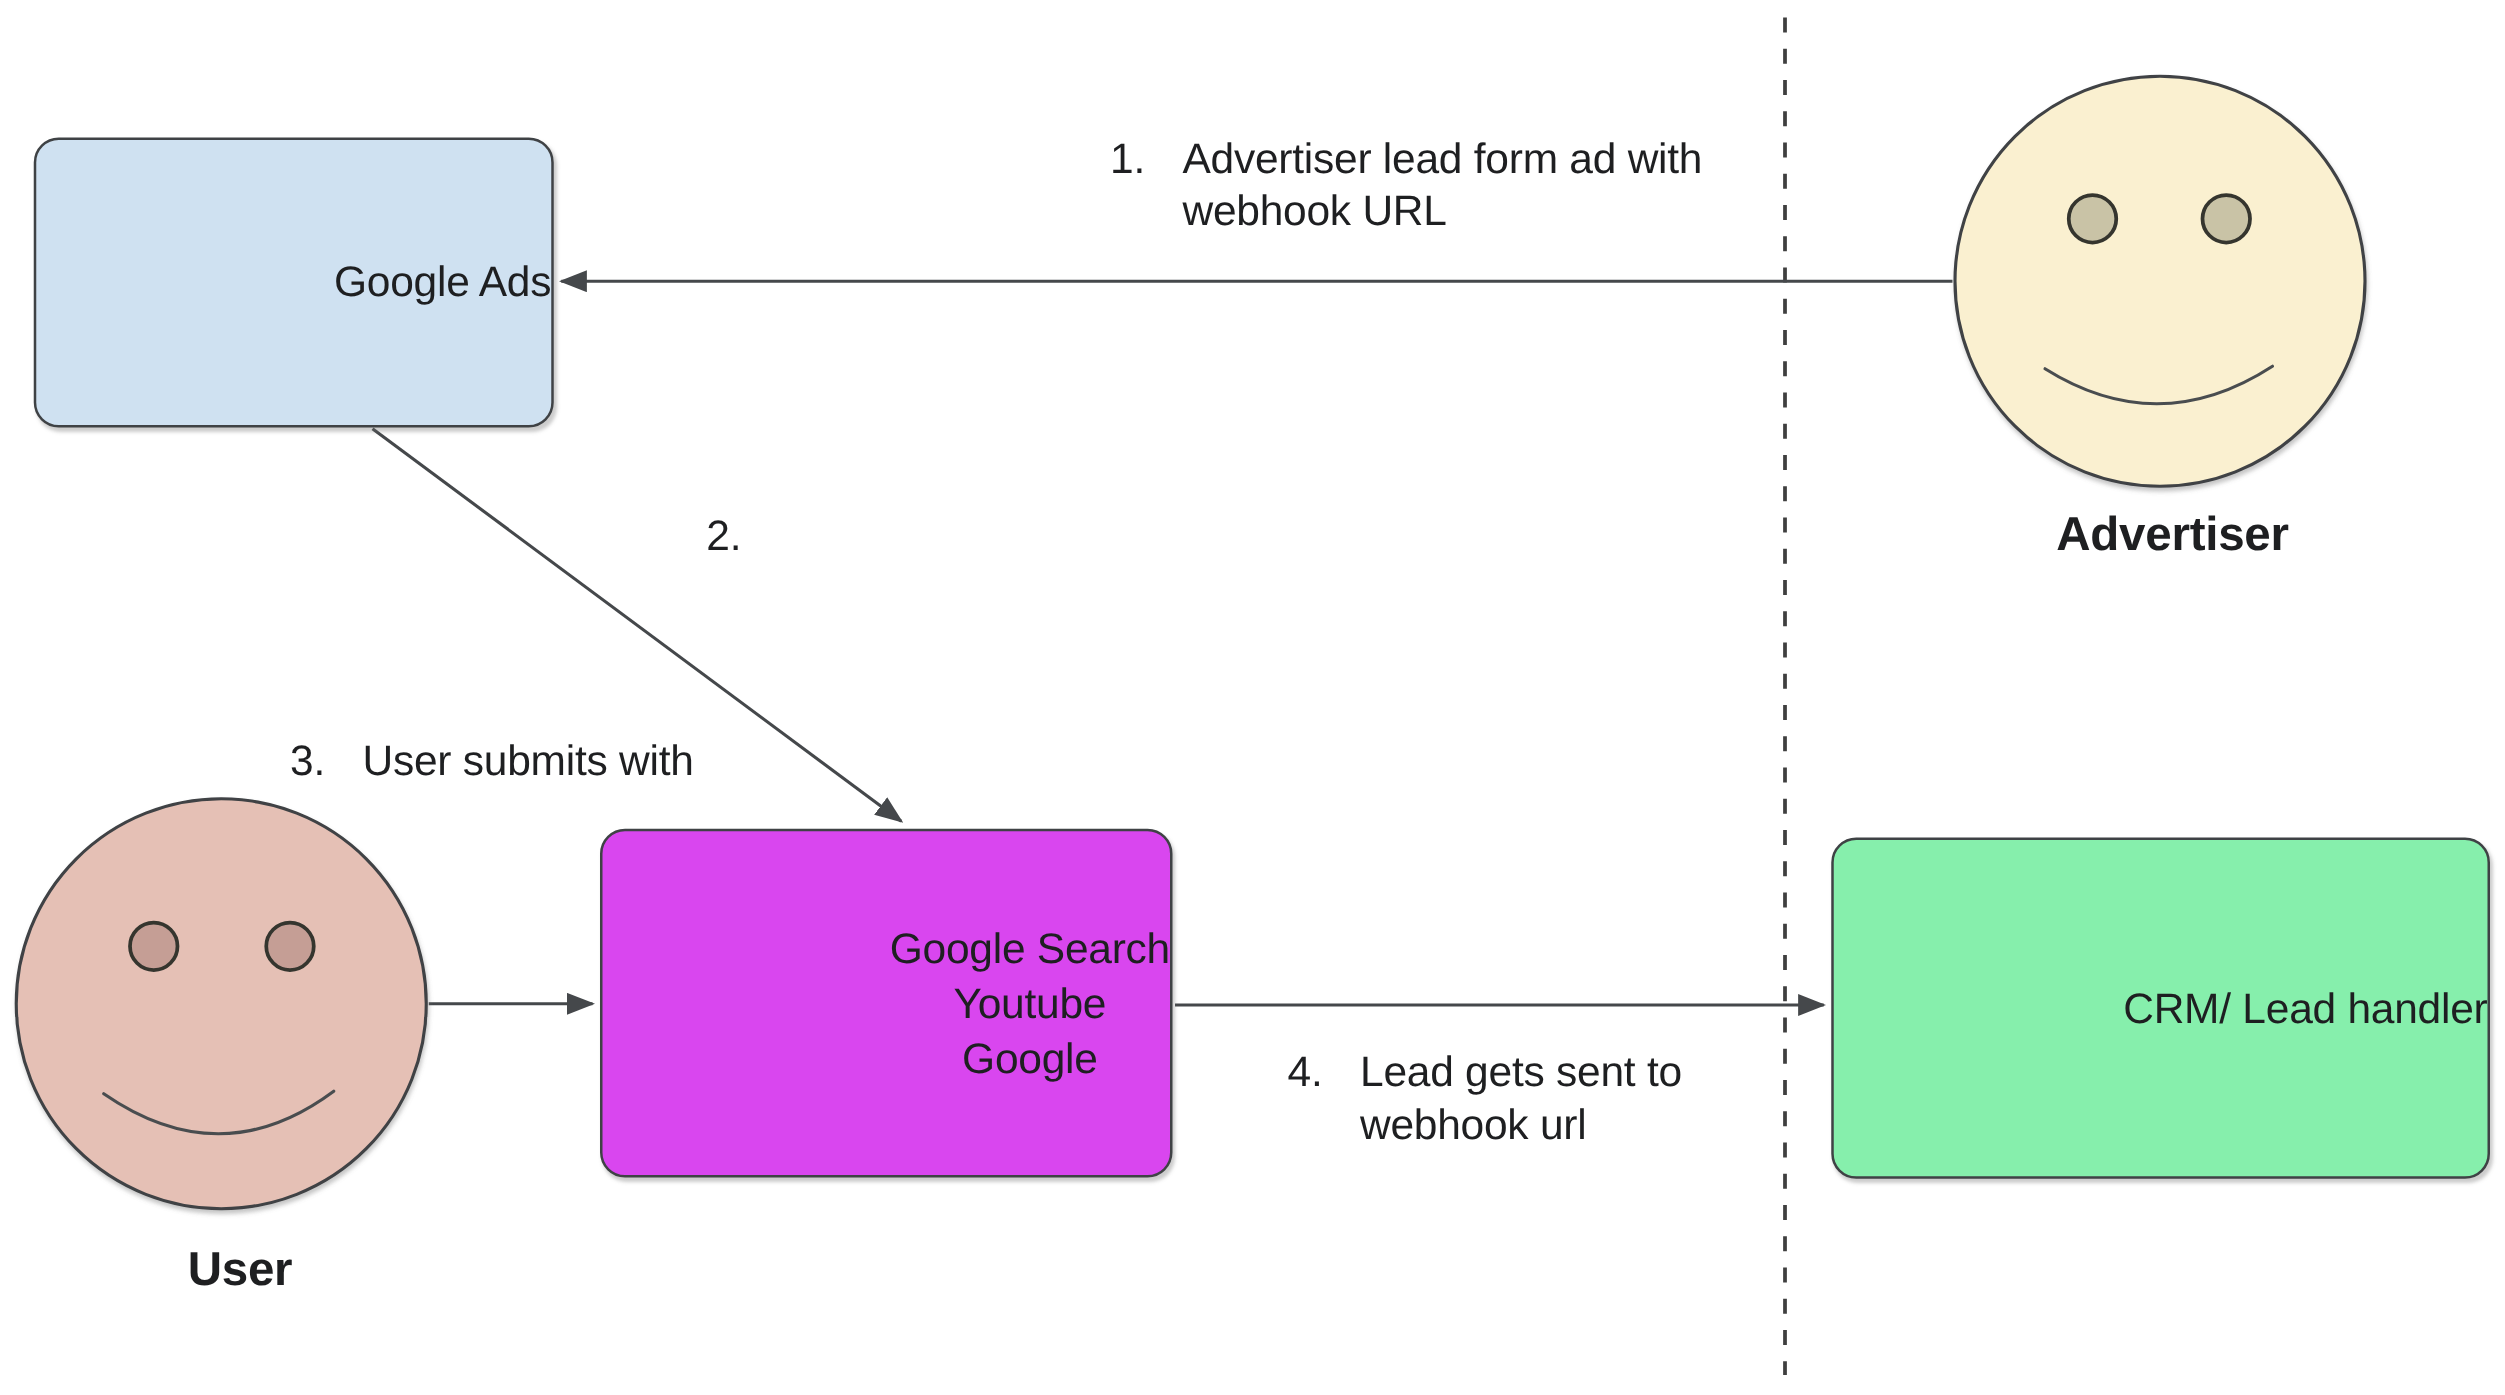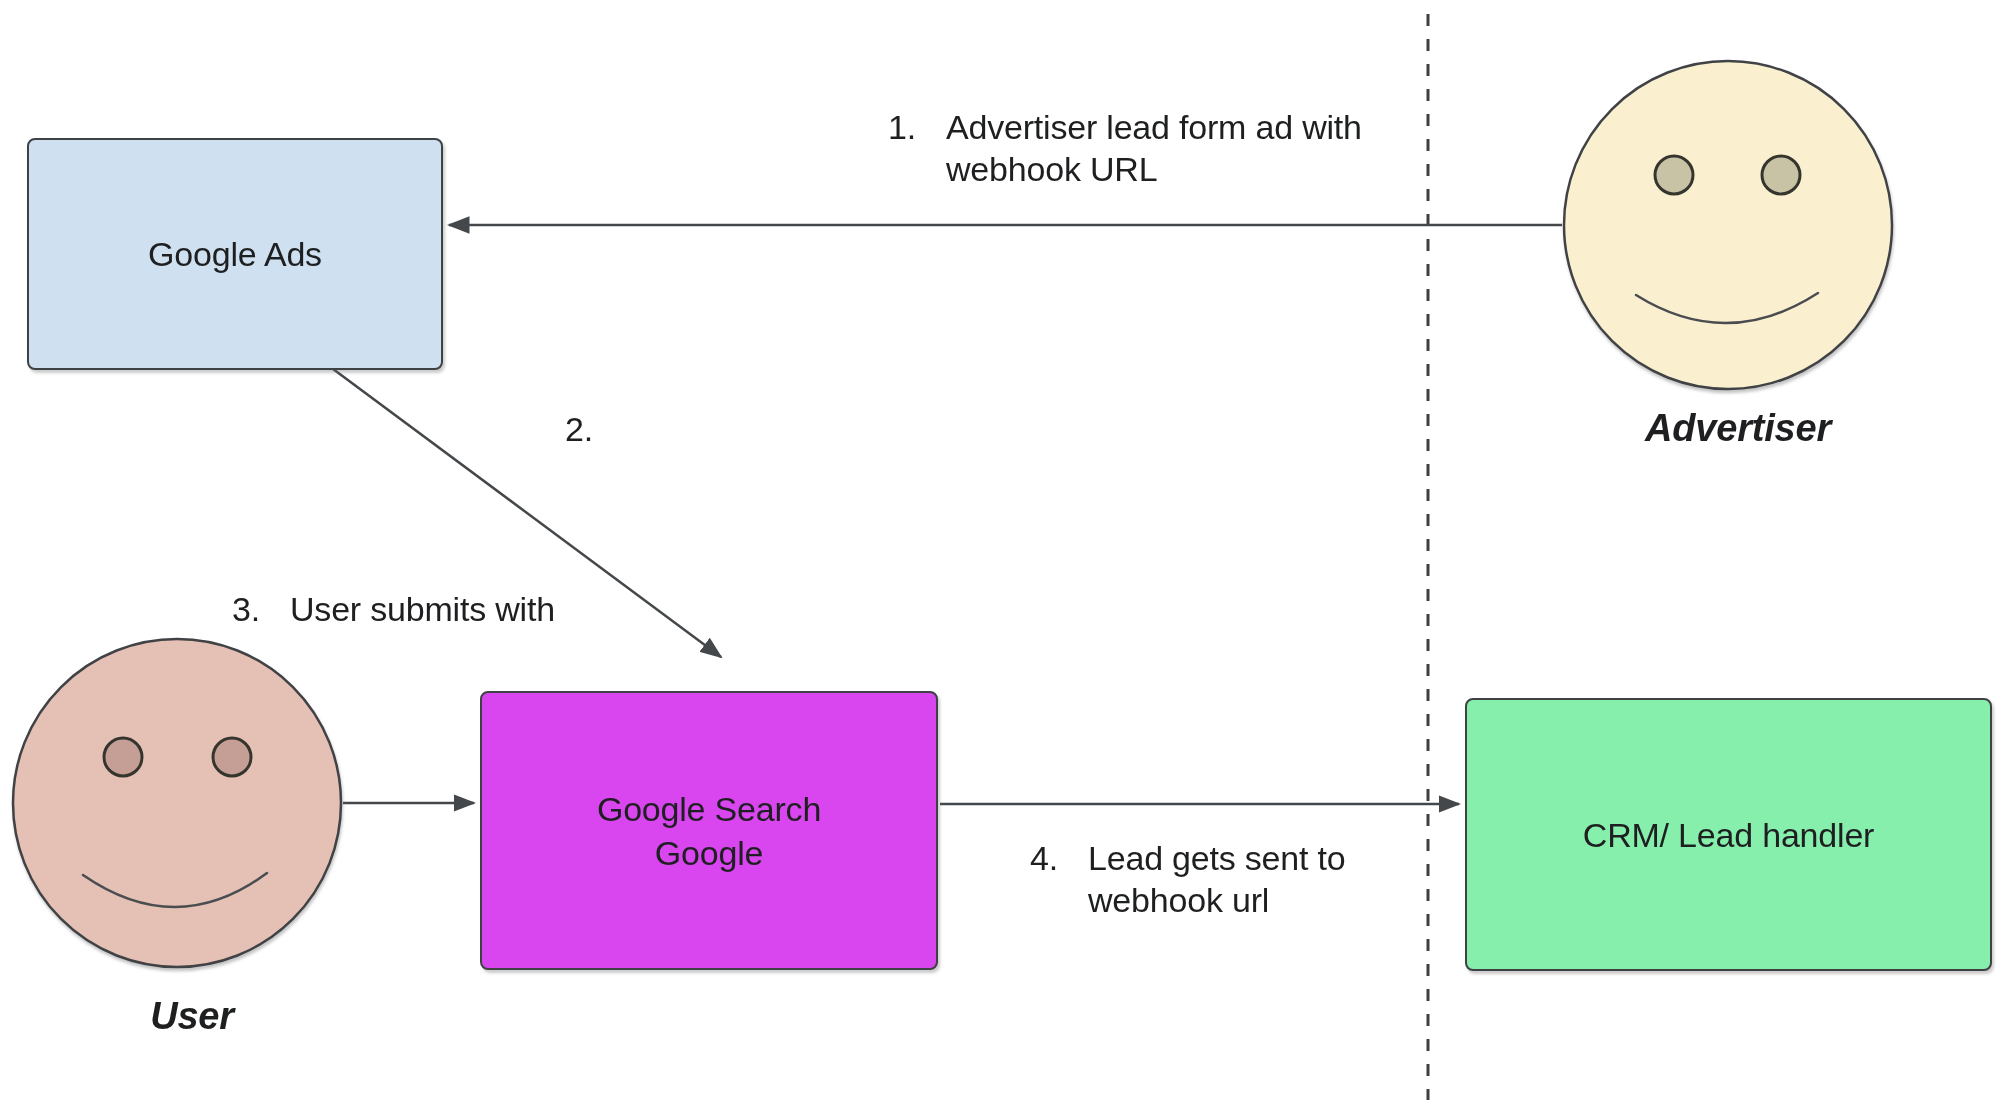--- a/index.html
+++ b/index.html
@@ -18,31 +18,30 @@
   }
   svg.layer {
     position: absolute;
     left: 0; top: 0;
     width: 2004px;
     height: 1116px;
   }
   .node {
     position: absolute;
     border: 2.5px solid #3f4245;
-    border-radius: 8px;
+    border-radius: 20px;
     box-shadow: 2px 3px 3px rgba(110,110,110,0.35);
     display: flex;
     align-items: center;
-    justify-content: center;
+    justify-content: flex-end;
     text-align: center;
     font-size: 34px;
     letter-spacing: -0.2px;
     line-height: 44px;
     box-sizing: border-box;
-    margin-top: 28px;
   }
   .node-ads   { left: 27px;   top: 110px; width: 416px; height: 232px; }
   .node-surf  { left: 480px;  top: 663px; width: 458px; height: 279px; }
   .node-crm   { left: 1465px; top: 670px; width: 527px; height: 273px; }
   .node .line { display: block; }
   .step {
     position: absolute;
     display: flex;
     align-items: flex-start;
     font-size: 34px;
@@ -64,21 +63,20 @@
   .step-4 { left: 1030px; top: 837px; }
   .actor-label {
     position: absolute;
     transform: translateX(-50%);
     font-size: 38px;
     font-weight: 700;
     letter-spacing: -0.2px;
     line-height: 44px;
     white-space: nowrap;
     text-align: center;
-    font-style: italic;
   }
   .actor-label-advertiser { left: 1738px; top: 406px; }
   .actor-label-user       { left: 192px;  top: 994px; }
   .face-circle { stroke: #3f4245; stroke-width: 2.5; }
   .face-eye    { stroke: #34352f; stroke-width: 3; }
   .face-smile  { stroke: #4a4d50; stroke-width: 2.5; fill: none; stroke-linecap: round; }
   .flow-line   { stroke: #45484b; stroke-width: 2.5; }
   .sep-line    { stroke: #3f3f3f; stroke-width: 3; stroke-dasharray: 12 13; }
 </style>
 </head>
@@ -121,20 +119,21 @@
     </g>
   </svg>
 
   <div class="node node-ads" style="background-color: rgb(207, 225, 241);">
     <span>Google Ads</span>
   </div>
 
   <div class="node node-surf" style="background-color: #d946ef;">
     <span>
       <span class="line">Google Search</span>
+      <span class="line">Youtube</span>
       <span class="line">Google</span>
     </span>
   </div>
 
   <div class="node node-crm" style="background-color: #86efac;">
     <span>CRM/ Lead handler</span>
   </div>
 
   <div class="step step-1">
     <span class="num">1.</span>

